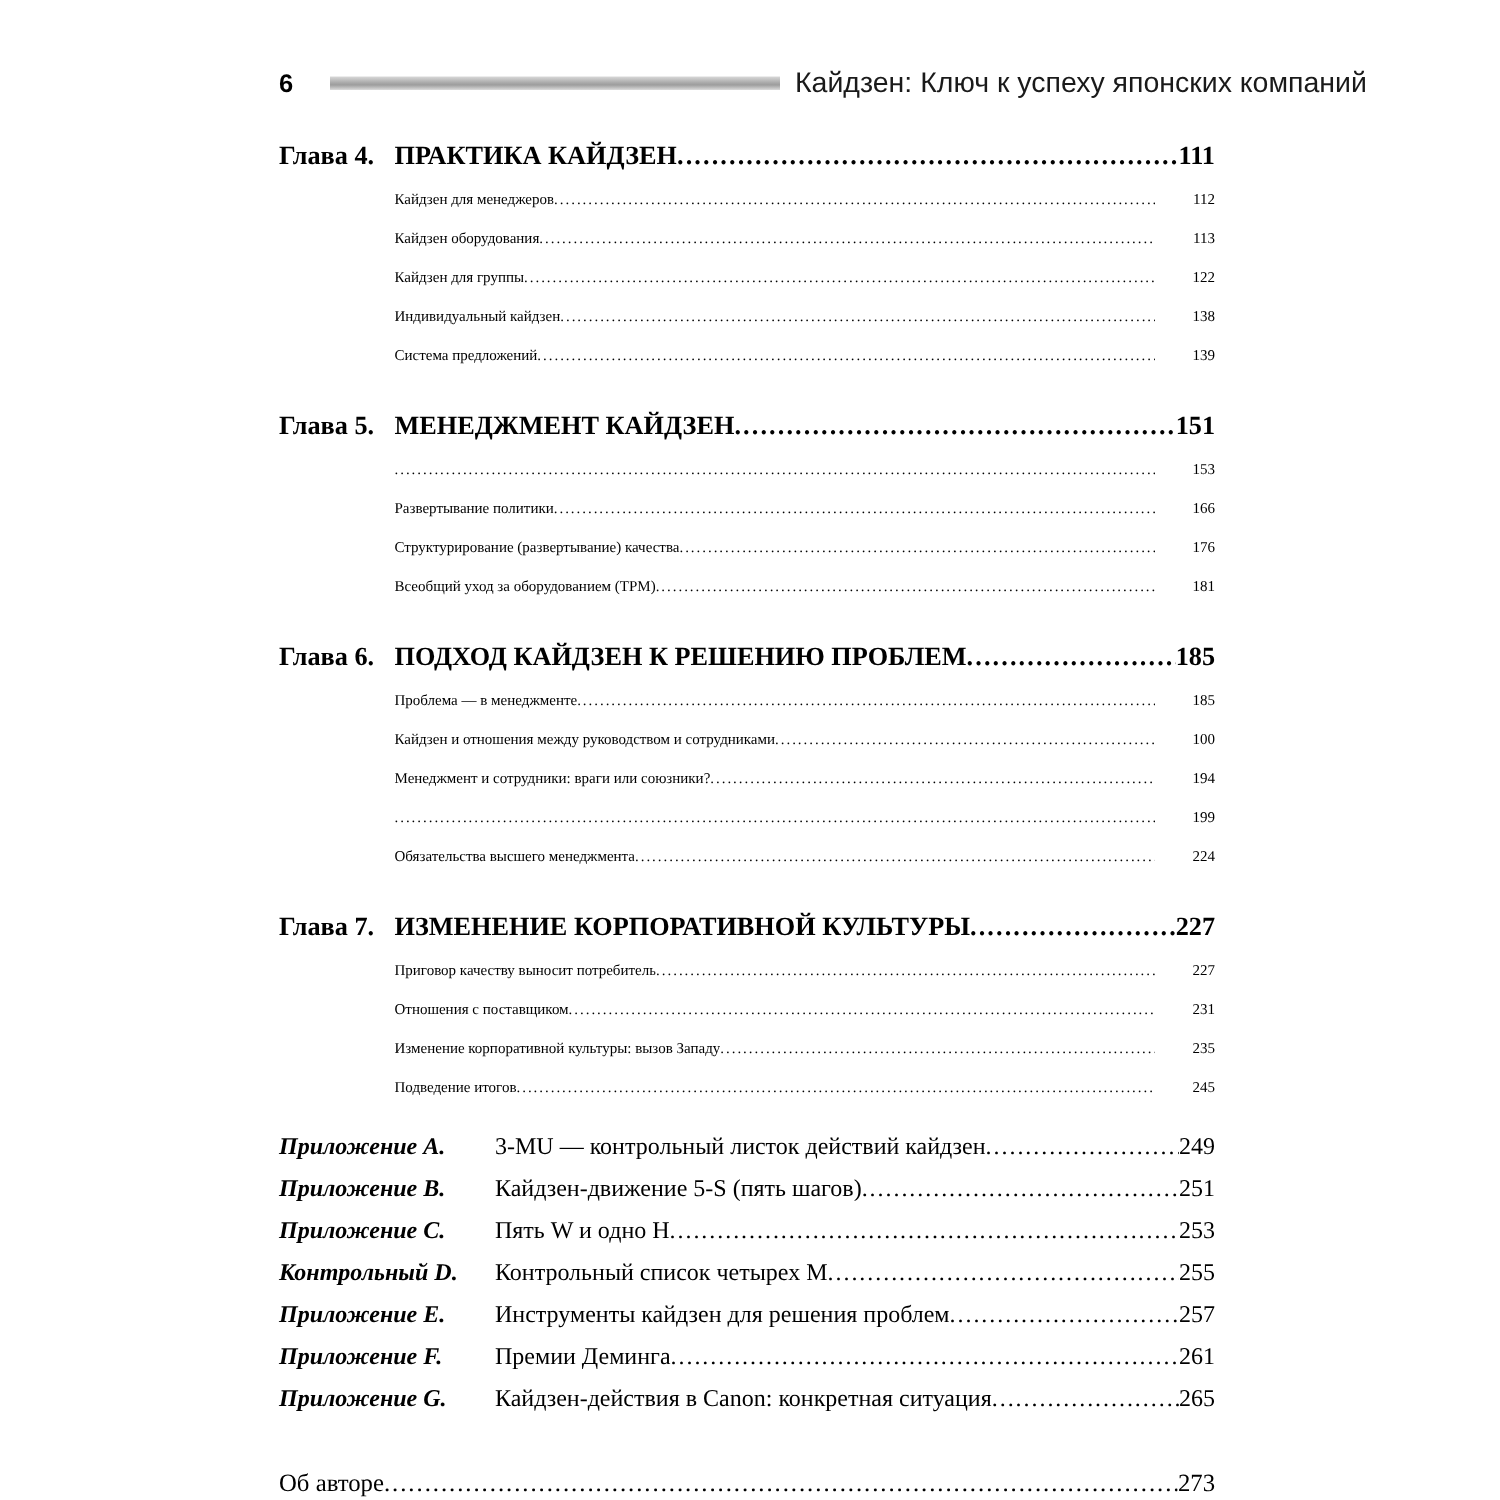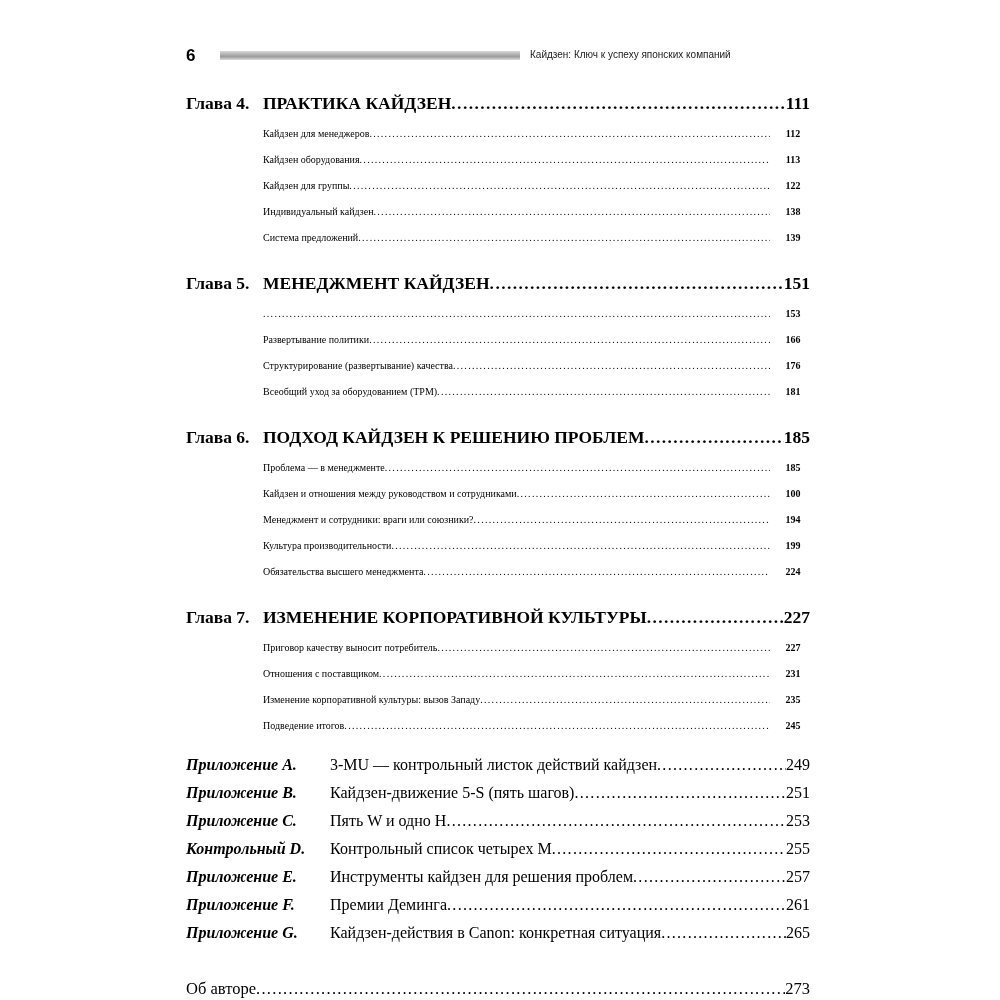--- a/index.html
+++ b/index.html
@@ -50,21 +50,21 @@
     background: linear-gradient(to bottom,
         #d9d9d9 0%,
         #c6c6c6 18%,
         #a8a8a8 48%,
         #9d9d9d 62%,
         #c2c2c2 85%,
         #dcdcdc 100%);
   }
   .header-title {
     font-family: "Liberation Sans", "DejaVu Sans", sans-serif;
-    font-size: 10px;
+    font-size: 19px;
     line-height: 1;
     color: #1a1a1a;
     white-space: nowrap;
   }
 
   
   .toc {
     position: absolute;
     left: 186px;
     top: 88px;
@@ -125,23 +125,22 @@
   .sub-dots {
     flex: 1 1 auto;
     overflow: hidden;
     white-space: nowrap;
     letter-spacing: 1.3px;
     color: #000;
   }
   .sub-page {
     flex: none;
     width: 34px;
-    text-align: center;
+    text-align: right;
     padding-left: 6px;
-    font-weight: bold;
   }
 
   
   .appendix-block { margin-top: 12px; }
   .appendix-row {
     display: flex;
     align-items: baseline;
     font-size: 16px;
     line-height: 28px;
     white-space: nowrap;
@@ -280,21 +279,20 @@
               <span class="sub-title">Кайдзен и отношения между руководством и сотрудниками</span>
               <span class="sub-dots">........................................................................................................................................................................</span>
               <span class="sub-page">100</span>
             </div>
             <div class="sub-row">
               <span class="sub-title">Менеджмент и сотрудники: враги или союзники?</span>
               <span class="sub-dots">........................................................................................................................................................................</span>
               <span class="sub-page">194</span>
             </div>
             <div class="sub-row">
-              <span class="sub-title">Культура производительности</span>
               <span class="sub-dots">........................................................................................................................................................................</span>
               <span class="sub-page">199</span>
             </div>
             <div class="sub-row">
               <span class="sub-title">Обязательства высшего менеджмента</span>
               <span class="sub-dots">........................................................................................................................................................................</span>
               <span class="sub-page">224</span>
             </div>
           </div>
         </div>

